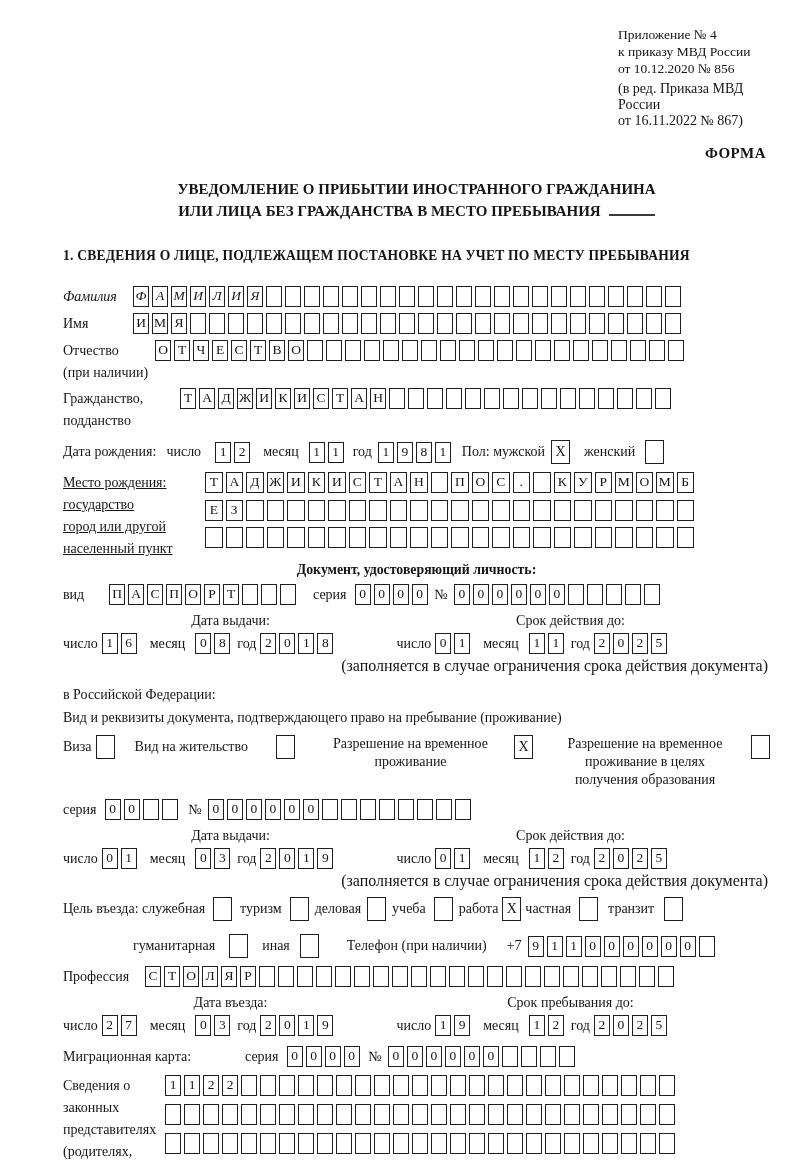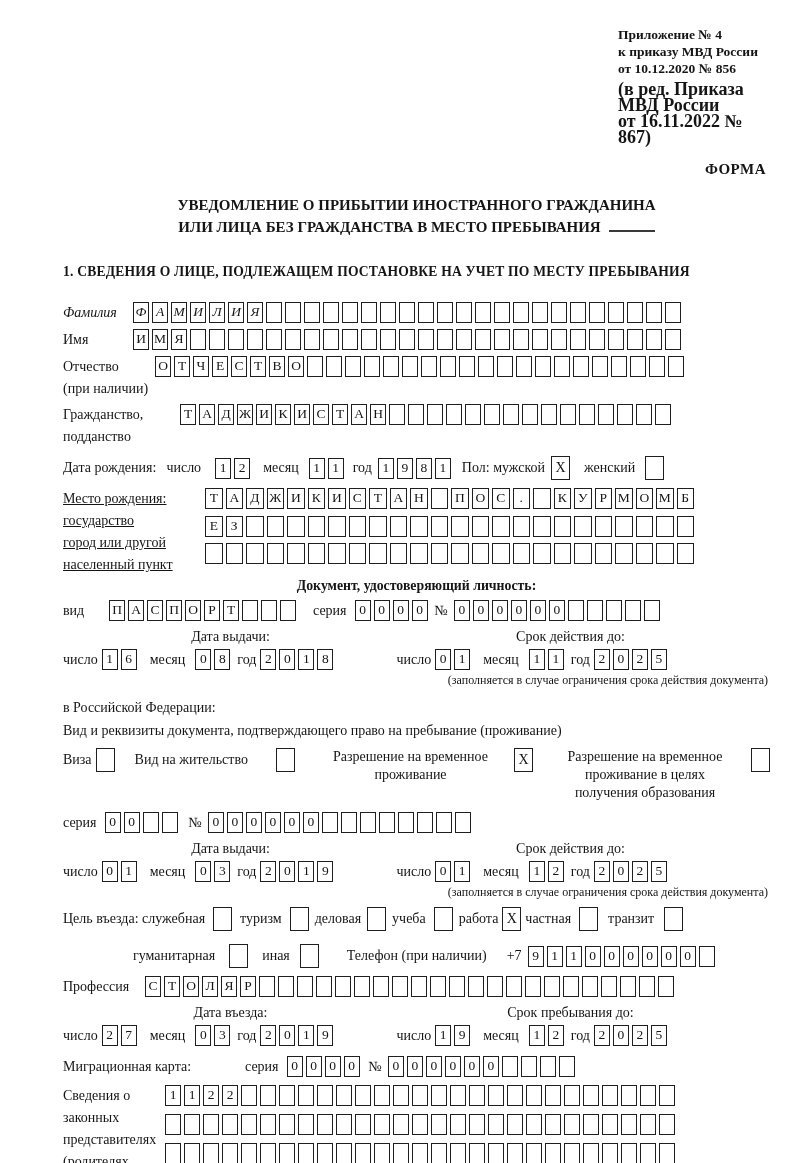--- a/index.html
+++ b/index.html
@@ -6,22 +6,22 @@
   html,body { margin:0; padding:0; }
   body {
     width:800px; height:1163px; overflow:hidden;
     background:#ffffff; color:#151515;
     font-family:"Liberation Serif","DejaVu Serif",serif;
     font-size:14px;
   }
   .page { padding:26px 30px 0 63px; width:800px; }
 
   
-  .req-block { margin-left:555px; line-height:17px; font-size:13.5px;font-weight:bold; }
-  .req-block .small { font-size:18px; line-height:16px; }
+  .req-block { margin-left:555px; line-height:17px; font-size:13.5px; }
+  .req-block .small { font-size:14px; line-height:16px; }
   .req-gap { height:4px; }
   .forma { text-align:right; font-weight:bold; font-size:15px; margin:16px 4px 0 0; letter-spacing:.5px; }
 
   .title { text-align:center; font-weight:bold; font-size:15px; line-height:22px; margin-top:16px; }
   .blank-line { display:inline-block; width:46px; border-bottom:2px solid #3a3a3a; height:12px; margin-left:8px; }
 
   .sec-head { font-weight:bold; font-size:13.6px; margin-top:26px; letter-spacing:.2px; }
 
   .row { display:flex; align-items:center; margin-top:6px; white-space:nowrap; }
   .row.tight { margin-top:4px; }
@@ -45,21 +45,21 @@
   .gap4{width:4px;flex:0 0 auto;} .gap6{width:6px;flex:0 0 auto;} .gap8{width:8px;flex:0 0 auto;}
   .gap10{width:10px;flex:0 0 auto;} .gap14{width:14px;flex:0 0 auto;} .gap20{width:20px;flex:0 0 auto;}
   .gap28{width:28px;flex:0 0 auto;} .gap60{width:60px;flex:0 0 auto;}
 
   .center-bold { text-align:center; font-weight:bold; font-size:13.8px; margin-top:10px; }
 
   .two-col { display:flex; margin-top:8px; }
   .col-l { width:335px; text-align:center; }
   .col-r { width:345px; text-align:center; }
 
-  .note { text-align:right; font-size:12px; margin-top:3px; padding-right:2px; }
+  .note { text-align:right; font-size:16px; margin-top:3px; padding-right:2px; }
 
   .multi { text-align:center; line-height:18px; white-space:normal; }
   .m205 { width:200px; } .m215 { width:205px; }
 
   .label-col { flex:0 0 auto; line-height:22px; }
   .rows-col .cells { display:block; margin-bottom:6.5px; }
   .rows-col.legal .cells { margin-bottom:8px; }
 </style>
 </head>
 <body>

